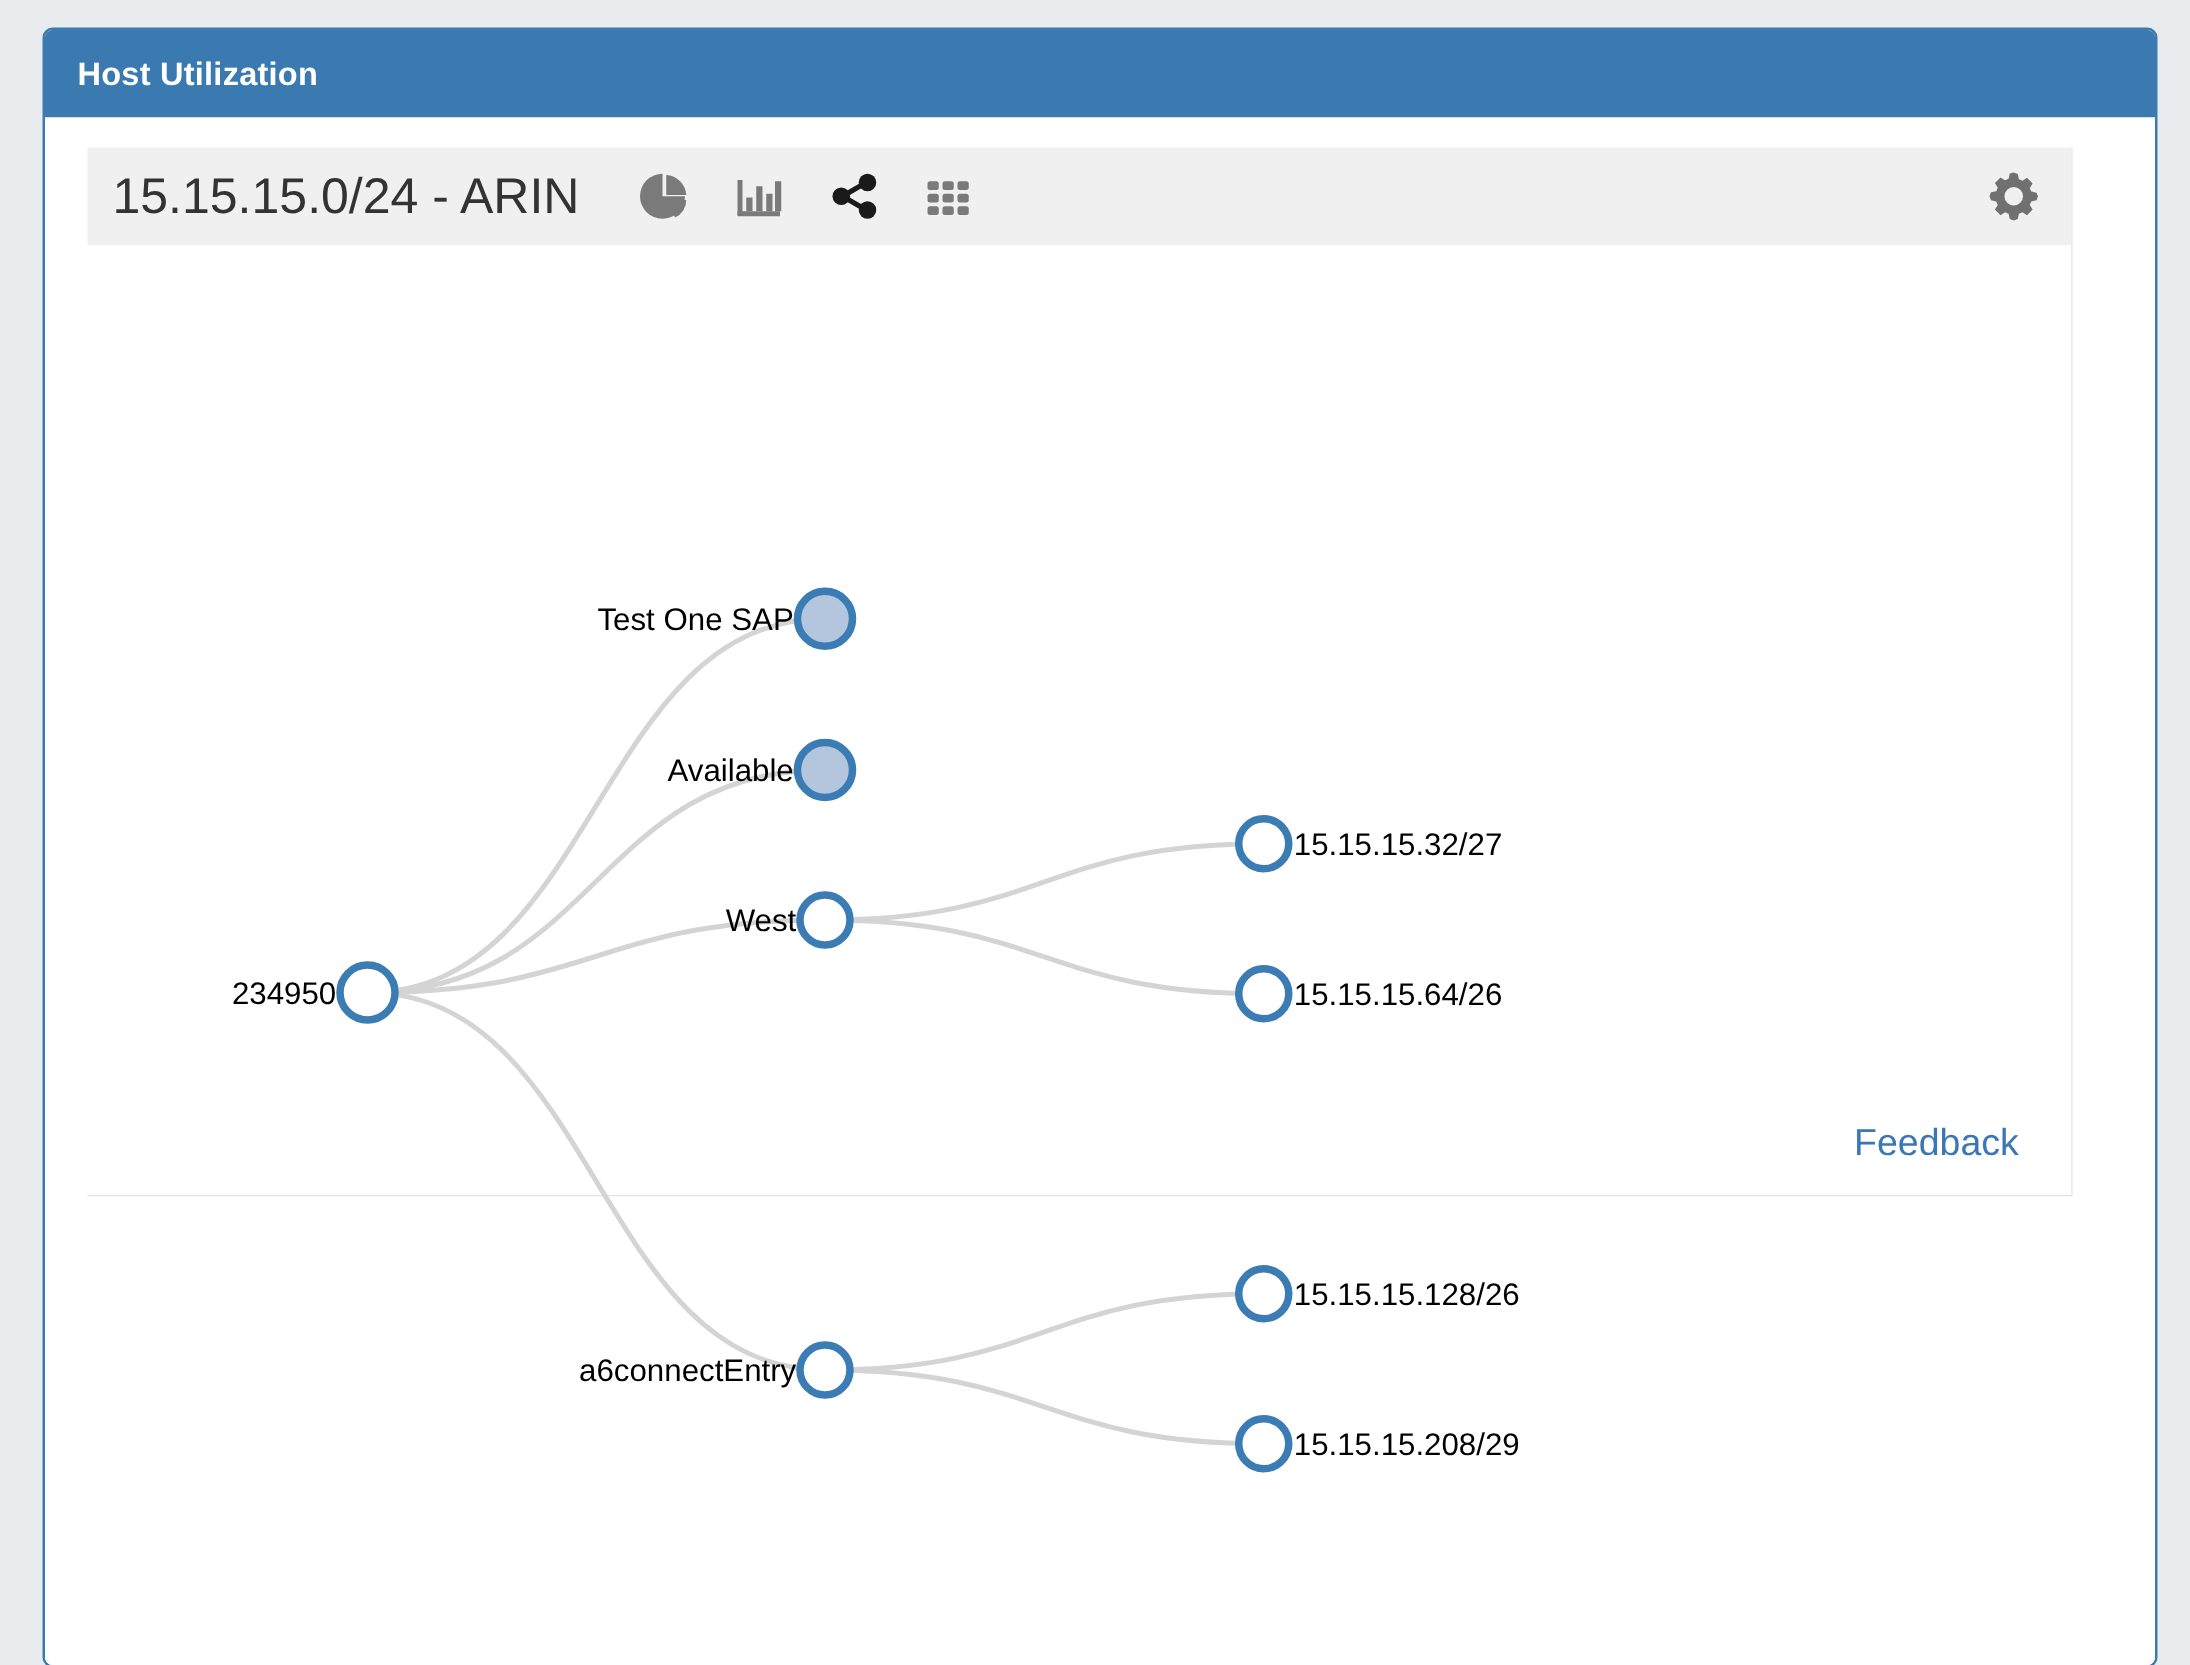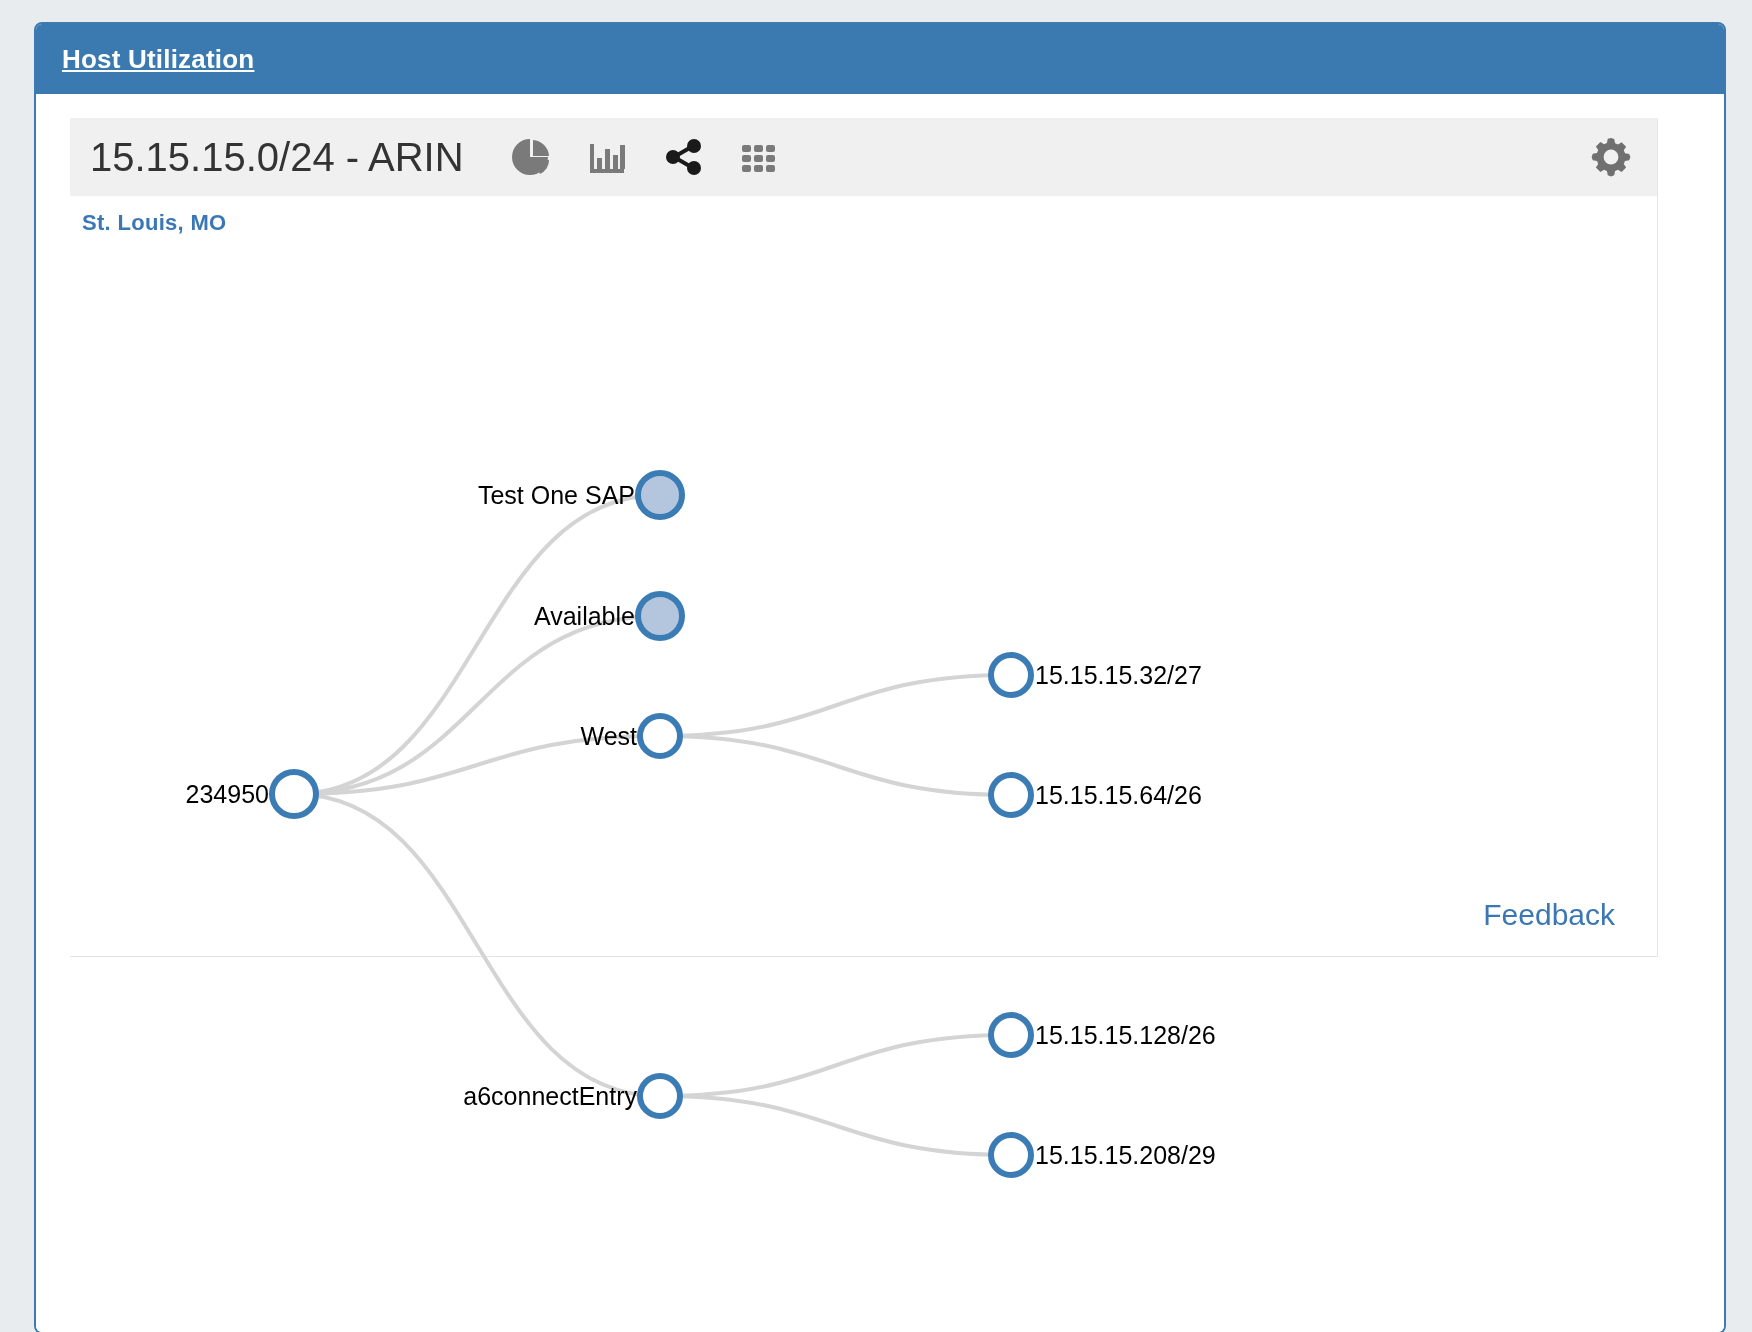--- a/index.html
+++ b/index.html
@@ -22,21 +22,20 @@
     background:#3a7ab0;
     display:flex;align-items:center;
     padding-left:26px;
     box-sizing:border-box;
   }
   .panel-title{
     color:#ffffff;
     font-size:26px;
     font-weight:bold;
     letter-spacing:0.2px;
-    text-decoration:underline;
   }
   .panel-body{
     position:absolute;left:0;top:70px;right:0;bottom:0;
     background:#ffffff;
   }
   .content-box{
     position:absolute;left:34px;top:24px;width:1588px;height:839px;
     border:1px solid #e3e3e3;
     border-top:none;border-left:none;border-right:1px solid #e6e6e6;
     box-sizing:border-box;
@@ -144,21 +143,20 @@
         </span>
 
         <span class="spacer"></span>
 
         <svg class="tb-icon" width="48" height="48" viewBox="0 0 48 48">
           <path fill="#707070" d="M24 5l3.2 1.1.9 4.2 2.9 1.2 3.6-2.3 4.5 4.5-2.3 3.6 1.2 2.9 4.2.9L43.4 24l-1.2 3.2-4.2.9-1.2 2.9 2.3 3.6-4.5 4.5-3.6-2.3-2.9 1.2-.9 4.2L24 43.4l-3.2-1.2-.9-4.2-2.9-1.2-3.6 2.3-4.5-4.5 2.3-3.6-1.2-2.9-4.2-.9L4.6 24l1.2-3.2 4.2-.9 1.2-2.9-2.3-3.6 4.5-4.5 3.6 2.3 2.9-1.2.9-4.2z"></path>
           <circle cx="24" cy="24" r="7.4" fill="#f0f0f0"></circle>
         </svg>
       </div>
 
-      <div class="subtitle">St. Louis, MO</div>
 
       <div class="graph-wrap">
         <svg class="graph-svg" id="tree-svg" width="1588" height="1190">
             <g>
               <path class="link-path" d="M224,676 C407,676 407,377 590,377" stroke="#d4d4d4"></path>
               <path class="link-path" d="M224,676 C407,676 407,498 590,498" stroke="#d4d4d4"></path>
               <path class="link-path" d="M224,676 C407,676 407,618 590,618" stroke="#d4d4d4"></path>
               <path class="link-path" d="M224,676 C407,676 407,978 590,978" stroke="#d4d4d4"></path>
               <path class="link-path" d="M590,618 C765.5,618 765.5,557 941,557" stroke="#d4d4d4"></path>
               <path class="link-path" d="M590,618 C765.5,618 765.5,677 941,677" stroke="#d4d4d4"></path>

